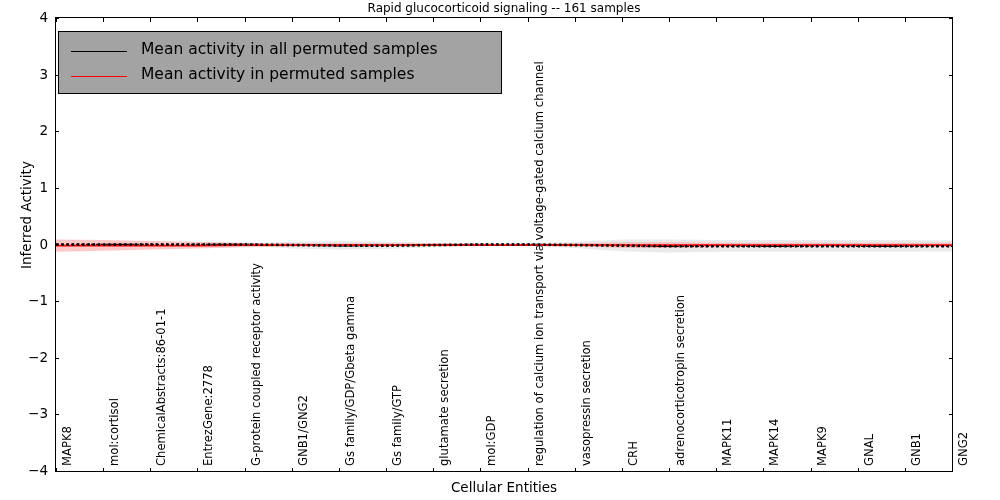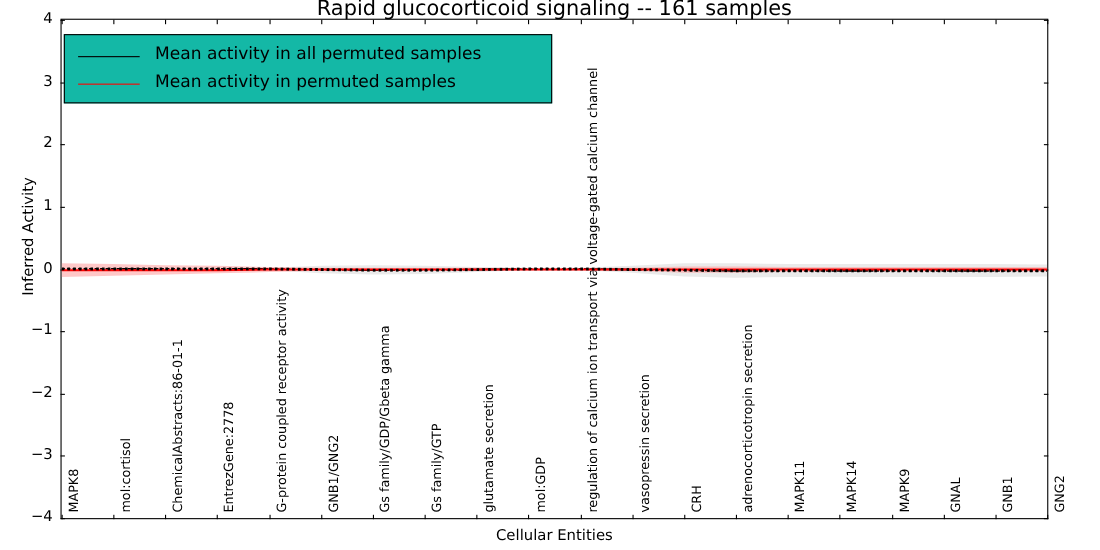--- a/index.html
+++ b/index.html
@@ -23,21 +23,21 @@
     background: #ffffff;
   }
 
   
   #chart-title {
     position: absolute;
     left: 55px;
     top: 0px;
     width: 898px;
     text-align: center;
-    font-size: 19px;
+    font-size: 12px;
     color: #000;
     line-height: 17px;
     white-space: nowrap;
   }
 
   
   #axes-frame {
     position: absolute;
     left: 55px;
     top: 17px;
@@ -129,21 +129,21 @@
   }
 
   
   #legend {
     position: absolute;
     left: 58px;
     top: 31px;
     width: 444px;
     height: 63px;
     border: 1.2px solid #000;
-    background: #14b8a6;
+    background: #a3a3a3;
     box-sizing: border-box;
     text-decoration: underline;
   }
   .legend-row {
     position: absolute;
     left: 0;
     height: 24px;
   }
   .legend-swatch {
     position: absolute;

